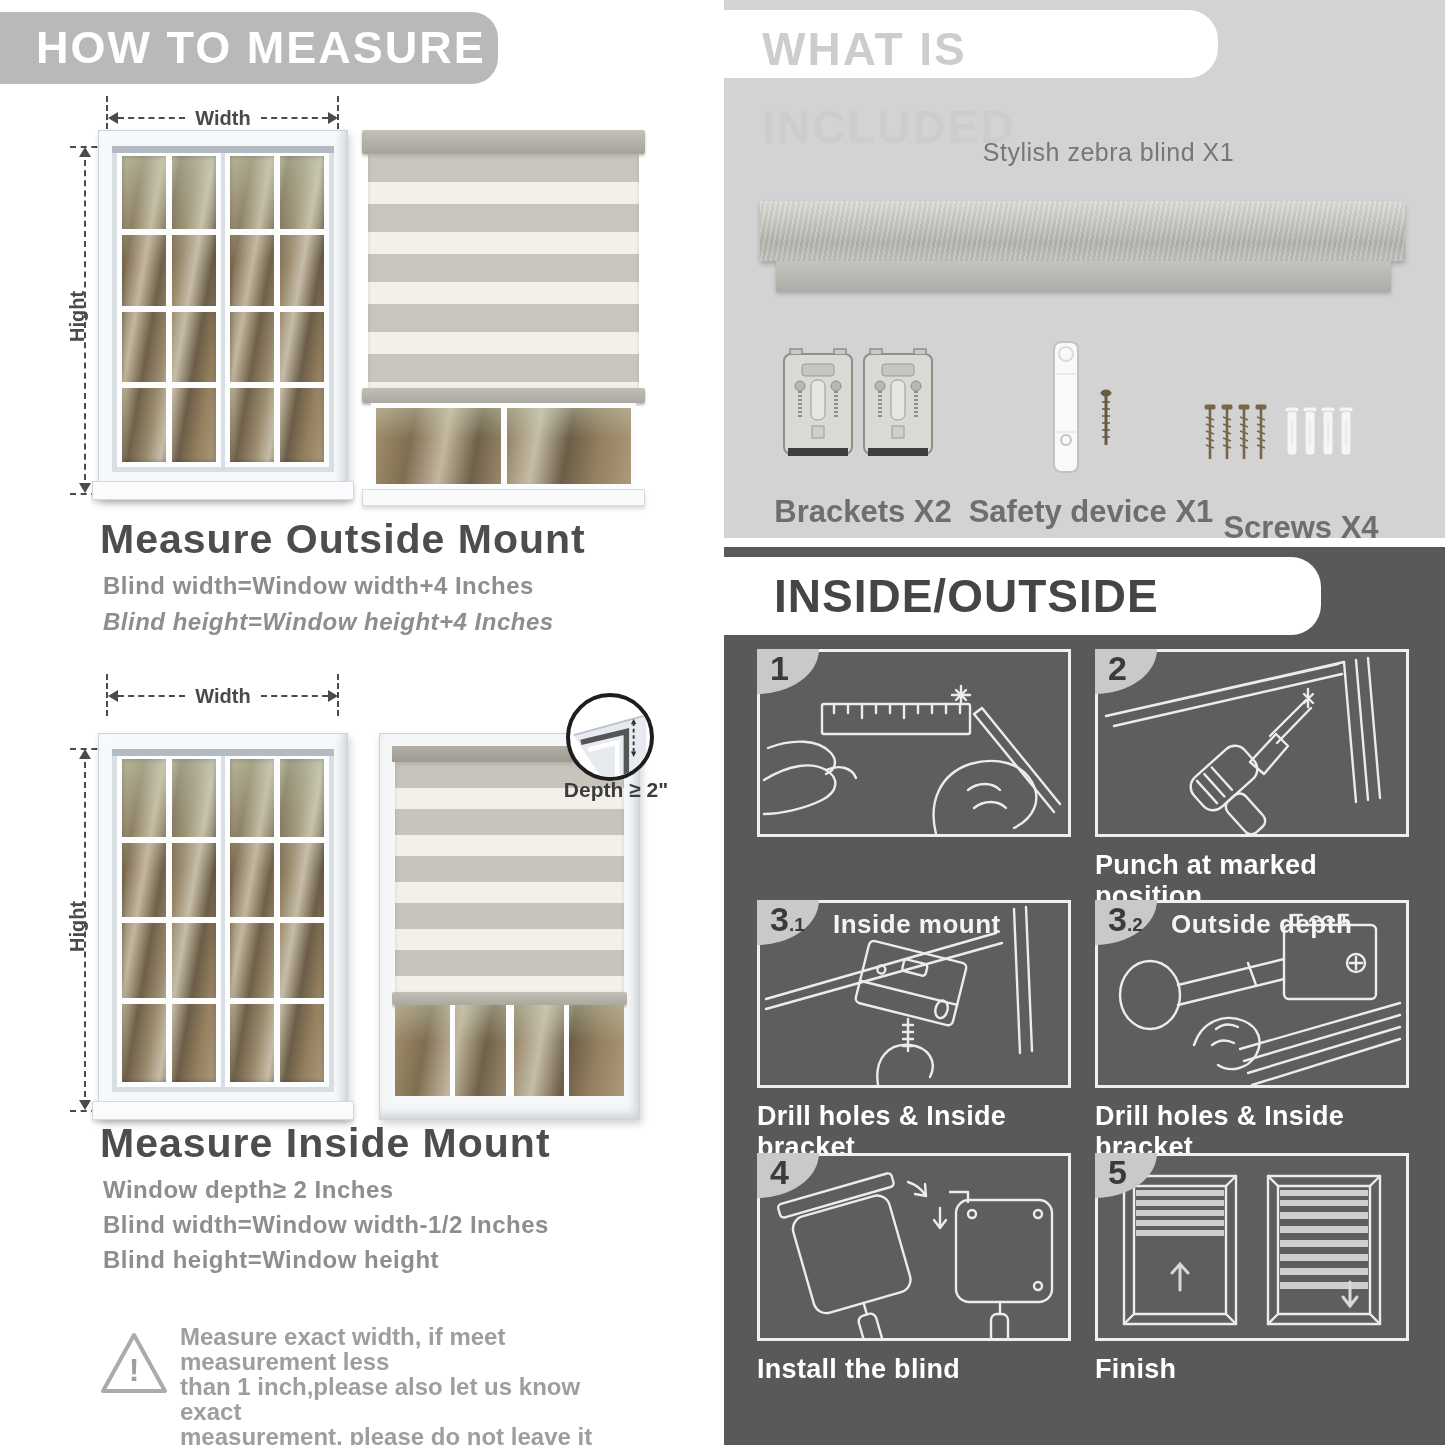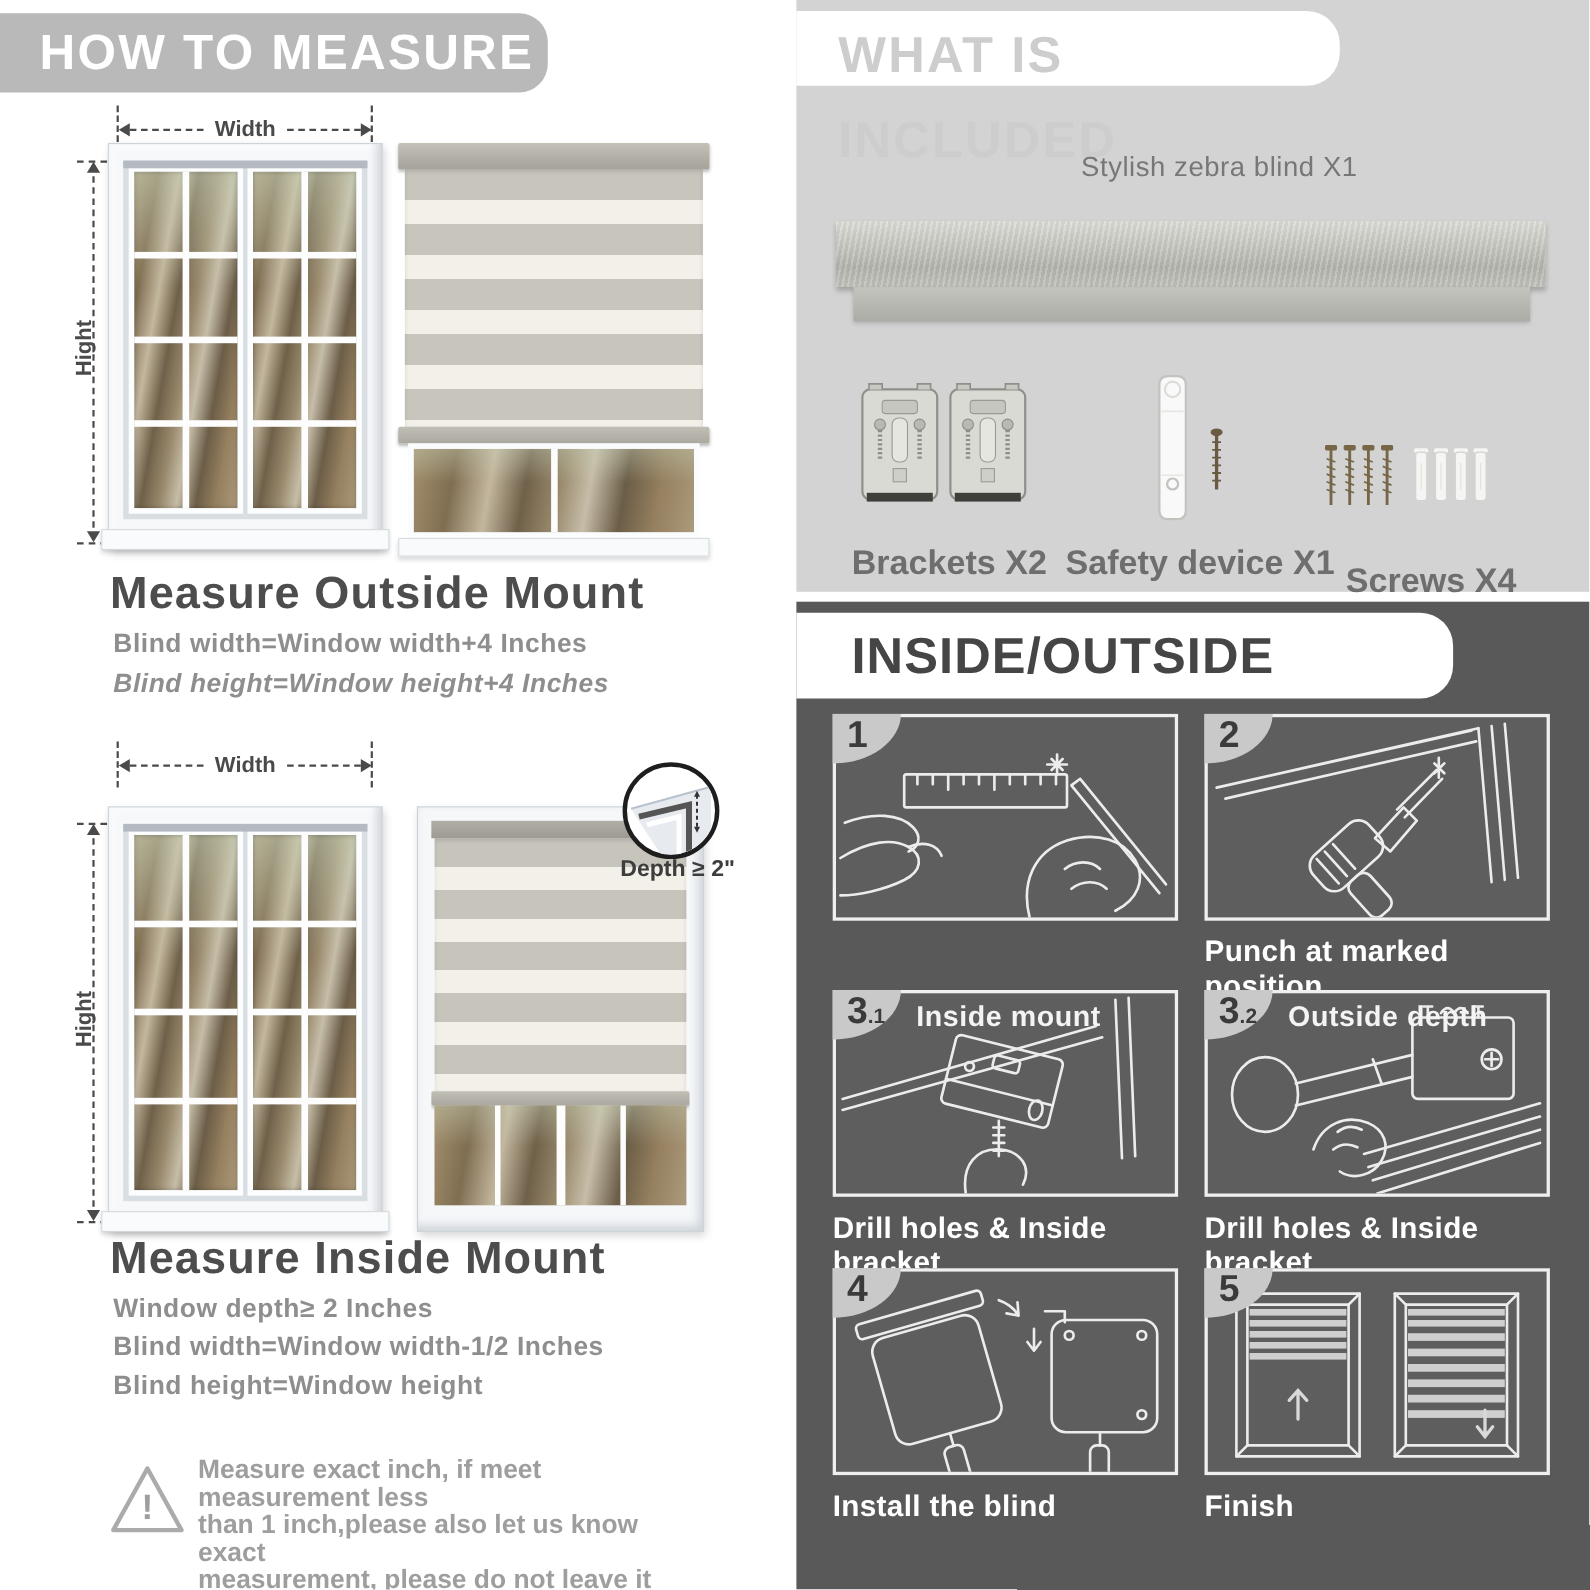--- a/index.html
+++ b/index.html
@@ -208,21 +208,21 @@
 <div class="abs formula" style="left:103px;top:1211px;">Blind width=Window width-1/2 Inches</div>
 <div class="abs formula" style="left:103px;top:1246px;">Blind height=Window height</div>
 
 <div class="abs" style="left:98px;top:1328px;width:72px;height:72px;">
   <svg viewBox="0 0 72 72" style="width:100%;height:100%;">
     <path d="M36,7 L67,63 L5,63 Z" fill="none" stroke="#ababab" stroke-width="4" stroke-linejoin="round"></path>
   </svg>
   <div class="abs" style="left:0;top:24px;width:72px;text-align:center;font-size:32px;font-weight:700;color:#9e9e9e;">!</div>
 </div>
 <div class="abs" style="left:180px;top:1324px;width:460px;">
-  <div class="warn-line">Measure exact inch, if meet measurement less</div>
+  <div class="warn-line">Measure exact width, if meet measurement less</div>
   <div class="warn-line">than 1 inch,please also let us know exact</div>
   <div class="warn-line">measurement, please do not leave it</div>
 </div>
 
 <div class="abs gray-box" style="left:724px;top:0;width:721px;height:538px;"></div>
 <div class="abs wi-header" style="left:724px;top:10px;width:494px;height:68px;">WHAT IS INCLUDED</div>
 <div class="abs product-label" style="left:724px;top:138px;width:721px;">Stylish zebra blind X1</div>
 
 <div class="abs cassette" style="left:760px;top:201px;width:645px;height:60px;"></div>
 <div class="abs" style="left:776px;top:261px;width:615px;height:31px;background:linear-gradient(180deg,#c4c4bf,#acaca6);box-shadow:0 2px 4px rgba(0,0,0,.2);"></div>

